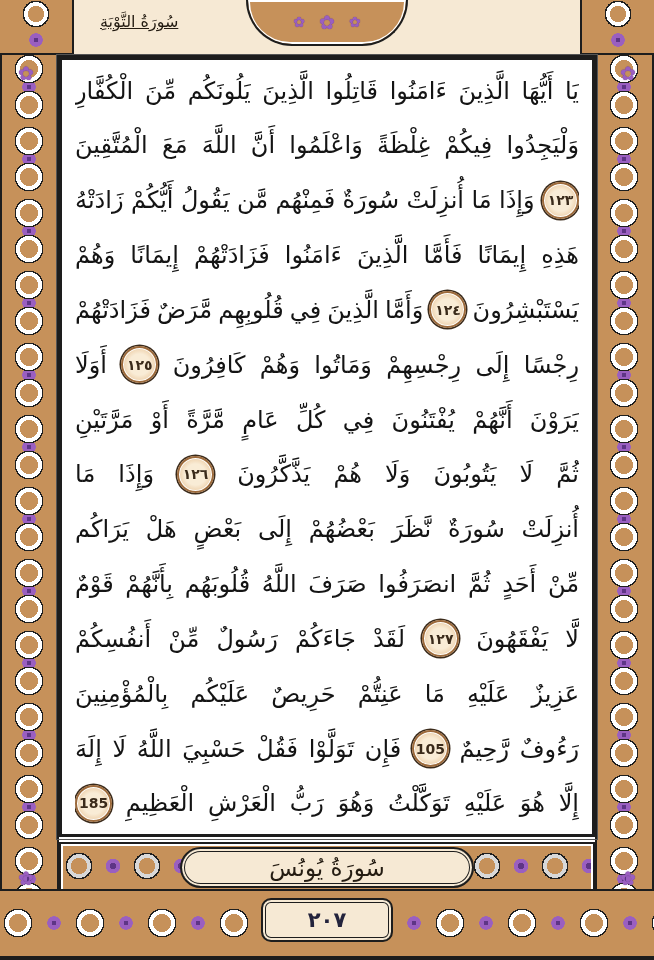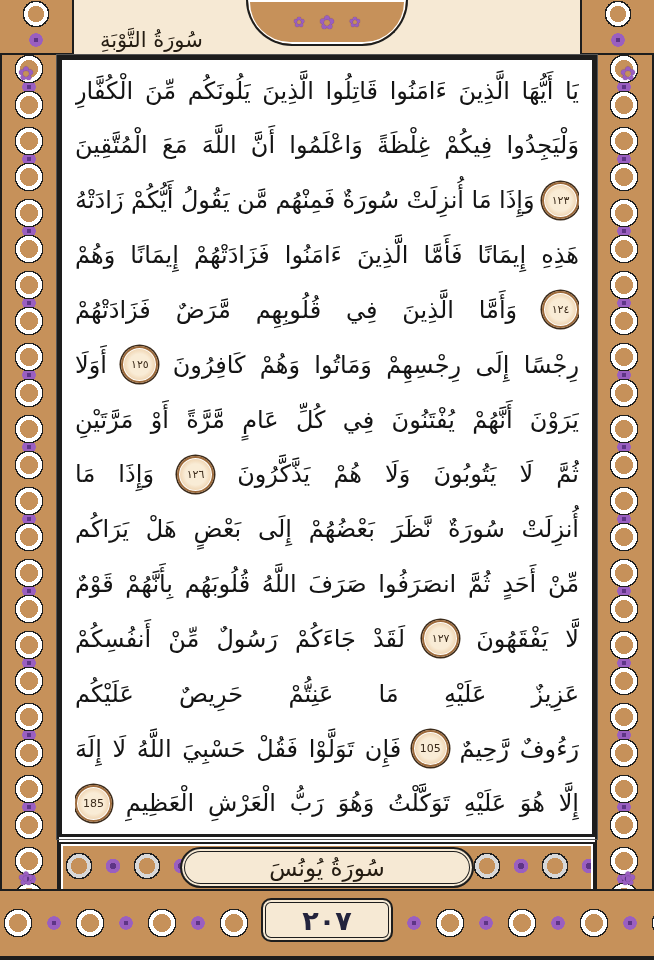--- a/index.html
+++ b/index.html
@@ -10,22 +10,22 @@
     --ink:#1d1d1d; --med-fill:#f3ddbf; --med-ring:#9c6a3c; --silver:#d8d8d8;
   }
 
   
   .top-band{
     position:absolute;top:0;left:0;right:0;height:55px;
     background:var(--cream);border-bottom:2px solid var(--ink);
     box-shadow:0 3px 0 rgba(0,0,0,0.15);
   }
   .hdr-label{
-    position:absolute;top:28px;font-size:21px;color:#241c12;
-    direction:rtl;white-space:nowrap;letter-spacing:0;
+    position:absolute;top:12px;font-size:16px;color:#241c12;
+    direction:rtl;white-space:nowrap;letter-spacing:0;text-decoration:underline;
   }
   .hdr-surah{left:100px;}
   .hdr-juz{right:86px;}
   .top-corner{
     position:absolute;top:0;width:72px;height:53px;background:
       radial-gradient(circle at 36px 14px, rgba(0,0,0,0) 0 8px, #ffffff 8px 12px, #1f1f1f 12px 13.5px, rgba(0,0,0,0) 13.5px),
       radial-gradient(circle at 36px 40px, var(--purple-dark) 0 2.5px, var(--purple) 2.5px 6.5px, rgba(0,0,0,0) 7px),
       var(--tan);
     border:2px solid var(--ink);border-top:none;
   }
@@ -65,21 +65,21 @@
     background-size:72px 65px;background-repeat:repeat-x;
     border-top:2px solid var(--ink);border-bottom:4px solid var(--ink);
   }
   .page-num-tablet{
     position:absolute;left:50%;top:45%;transform:translate(-50%,-50%);
     min-width:128px;height:40px;background:var(--cream);
     border:2px solid var(--ink);border-radius:10px;
     display:flex;align-items:center;justify-content:center;
     box-shadow:inset 0 0 0 2px var(--cream), inset 0 0 0 3px var(--ink);
   }
-  .page-num{font-size:27px;font-weight:bold;color:#23233c;letter-spacing:6px;direction:rtl;}
+  .page-num{font-size:21px;font-weight:bold;color:#23233c;letter-spacing:6px;direction:rtl;}
 
   
   .content{
     position:absolute;left:59px;right:59px;top:57px;bottom:67px;
     display:flex;flex-direction:column;
   }
   .panel{
     flex:1;background:#ffffff;border:3px solid var(--ink);
     outline:1px solid #555;outline-offset:2px;
     padding:4px 13px;display:flex;flex-direction:column;justify-content:space-around;
@@ -88,21 +88,21 @@
   .qline{
     display:flex;direction:rtl;justify-content:space-between;align-items:center;
     height:53px;font-size:24px;color:#141414;white-space:nowrap;overflow:hidden;
   }
   .qword{flex:0 0 auto;}
   .ayah{
     flex:0 0 auto;width:33px;height:33px;border-radius:50%;
     background:radial-gradient(circle, #f9ecd6 0 45%, var(--med-fill) 60%, #e2bd8e 100%);
     border:2px solid var(--med-ring);box-shadow:0 0 0 1.5px #3a2a1a, inset 0 0 0 1px #fff;
     display:flex;align-items:center;justify-content:center;
-    font-size:11px;color:#3a2a1a;font-weight:normal;
+    font-size:14px;color:#3a2a1a;font-weight:bold;
   }
 
   
   .banner{
     height:47px;margin-top:5px;position:relative;
     border:2px solid var(--ink);
     background-color:var(--tan);
     background-image:
       radial-gradient(circle at 18px 22px, rgba(0,0,0,0) 0 8px, var(--silver) 8px 12px, #1f1f1f 12px 13.5px, rgba(0,0,0,0) 13.5px),
       radial-gradient(circle at 52px 22px, var(--purple-dark) 0 3px, var(--purple) 3px 7px, rgba(0,0,0,0) 7.5px);
@@ -181,20 +181,21 @@
             <span class="qword">هَذِهِ</span>
             <span class="qword">إِيمَانًا</span>
             <span class="qword">فَأَمَّا</span>
             <span class="qword">الَّذِينَ</span>
             <span class="qword">ءَامَنُوا</span>
             <span class="qword">فَزَادَتْهُمْ</span>
             <span class="qword">إِيمَانًا</span>
             <span class="qword">وَهُمْ</span>
           </div>
           <div class="qline">
+            <span class="qword">يَسْتَبْشِرُونَ</span>
             <span class="ayah">١٢٤</span>
             <span class="qword">وَأَمَّا</span>
             <span class="qword">الَّذِينَ</span>
             <span class="qword">فِي</span>
             <span class="qword">قُلُوبِهِم</span>
             <span class="qword">مَّرَضٌ</span>
             <span class="qword">فَزَادَتْهُمْ</span>
           </div>
           <div class="qline">
             <span class="qword">رِجْسًا</span>
@@ -259,20 +260,21 @@
             <span class="qword">مِّنْ</span>
             <span class="qword">أَنفُسِكُمْ</span>
           </div>
           <div class="qline">
             <span class="qword">عَزِيزٌ</span>
             <span class="qword">عَلَيْهِ</span>
             <span class="qword">مَا</span>
             <span class="qword">عَنِتُّمْ</span>
             <span class="qword">حَرِيصٌ</span>
             <span class="qword">عَلَيْكُم</span>
+            <span class="qword">بِالْمُؤْمِنِينَ</span>
           </div>
           <div class="qline">
             <span class="qword">رَءُوفٌ</span>
             <span class="qword">رَّحِيمٌ</span>
             <span class="ayah">105</span>
             <span class="qword">فَإِن</span>
             <span class="qword">تَوَلَّوْا</span>
             <span class="qword">فَقُلْ</span>
             <span class="qword">حَسْبِيَ</span>
             <span class="qword">اللَّهُ</span>

